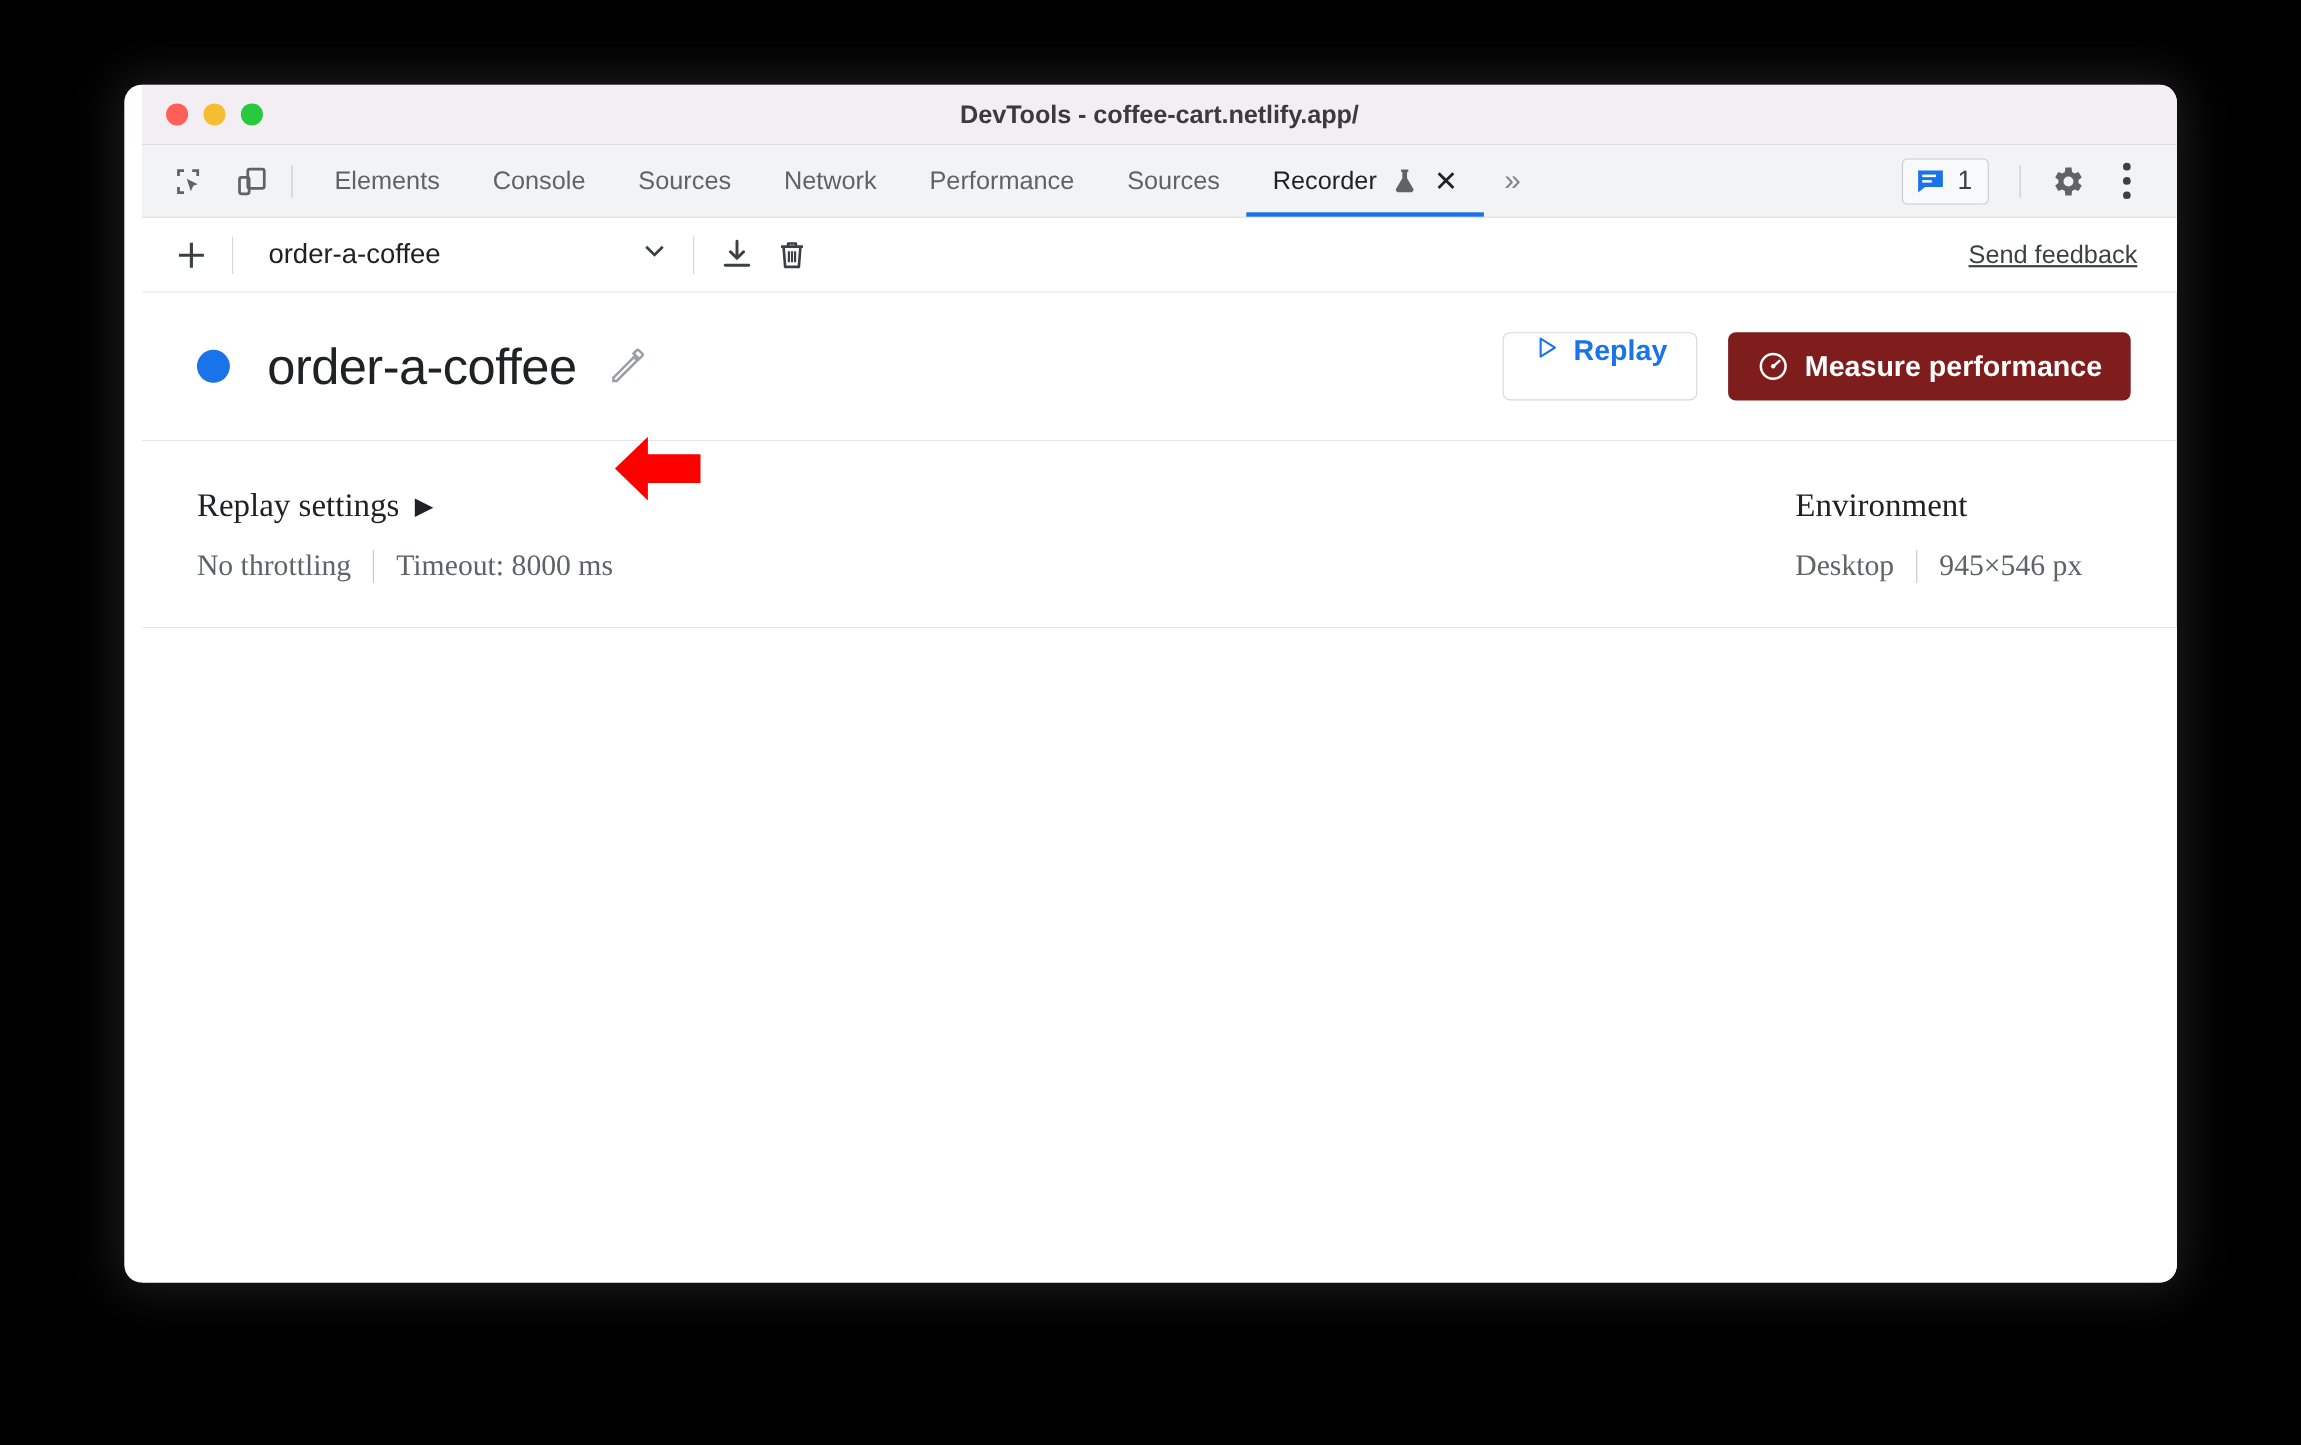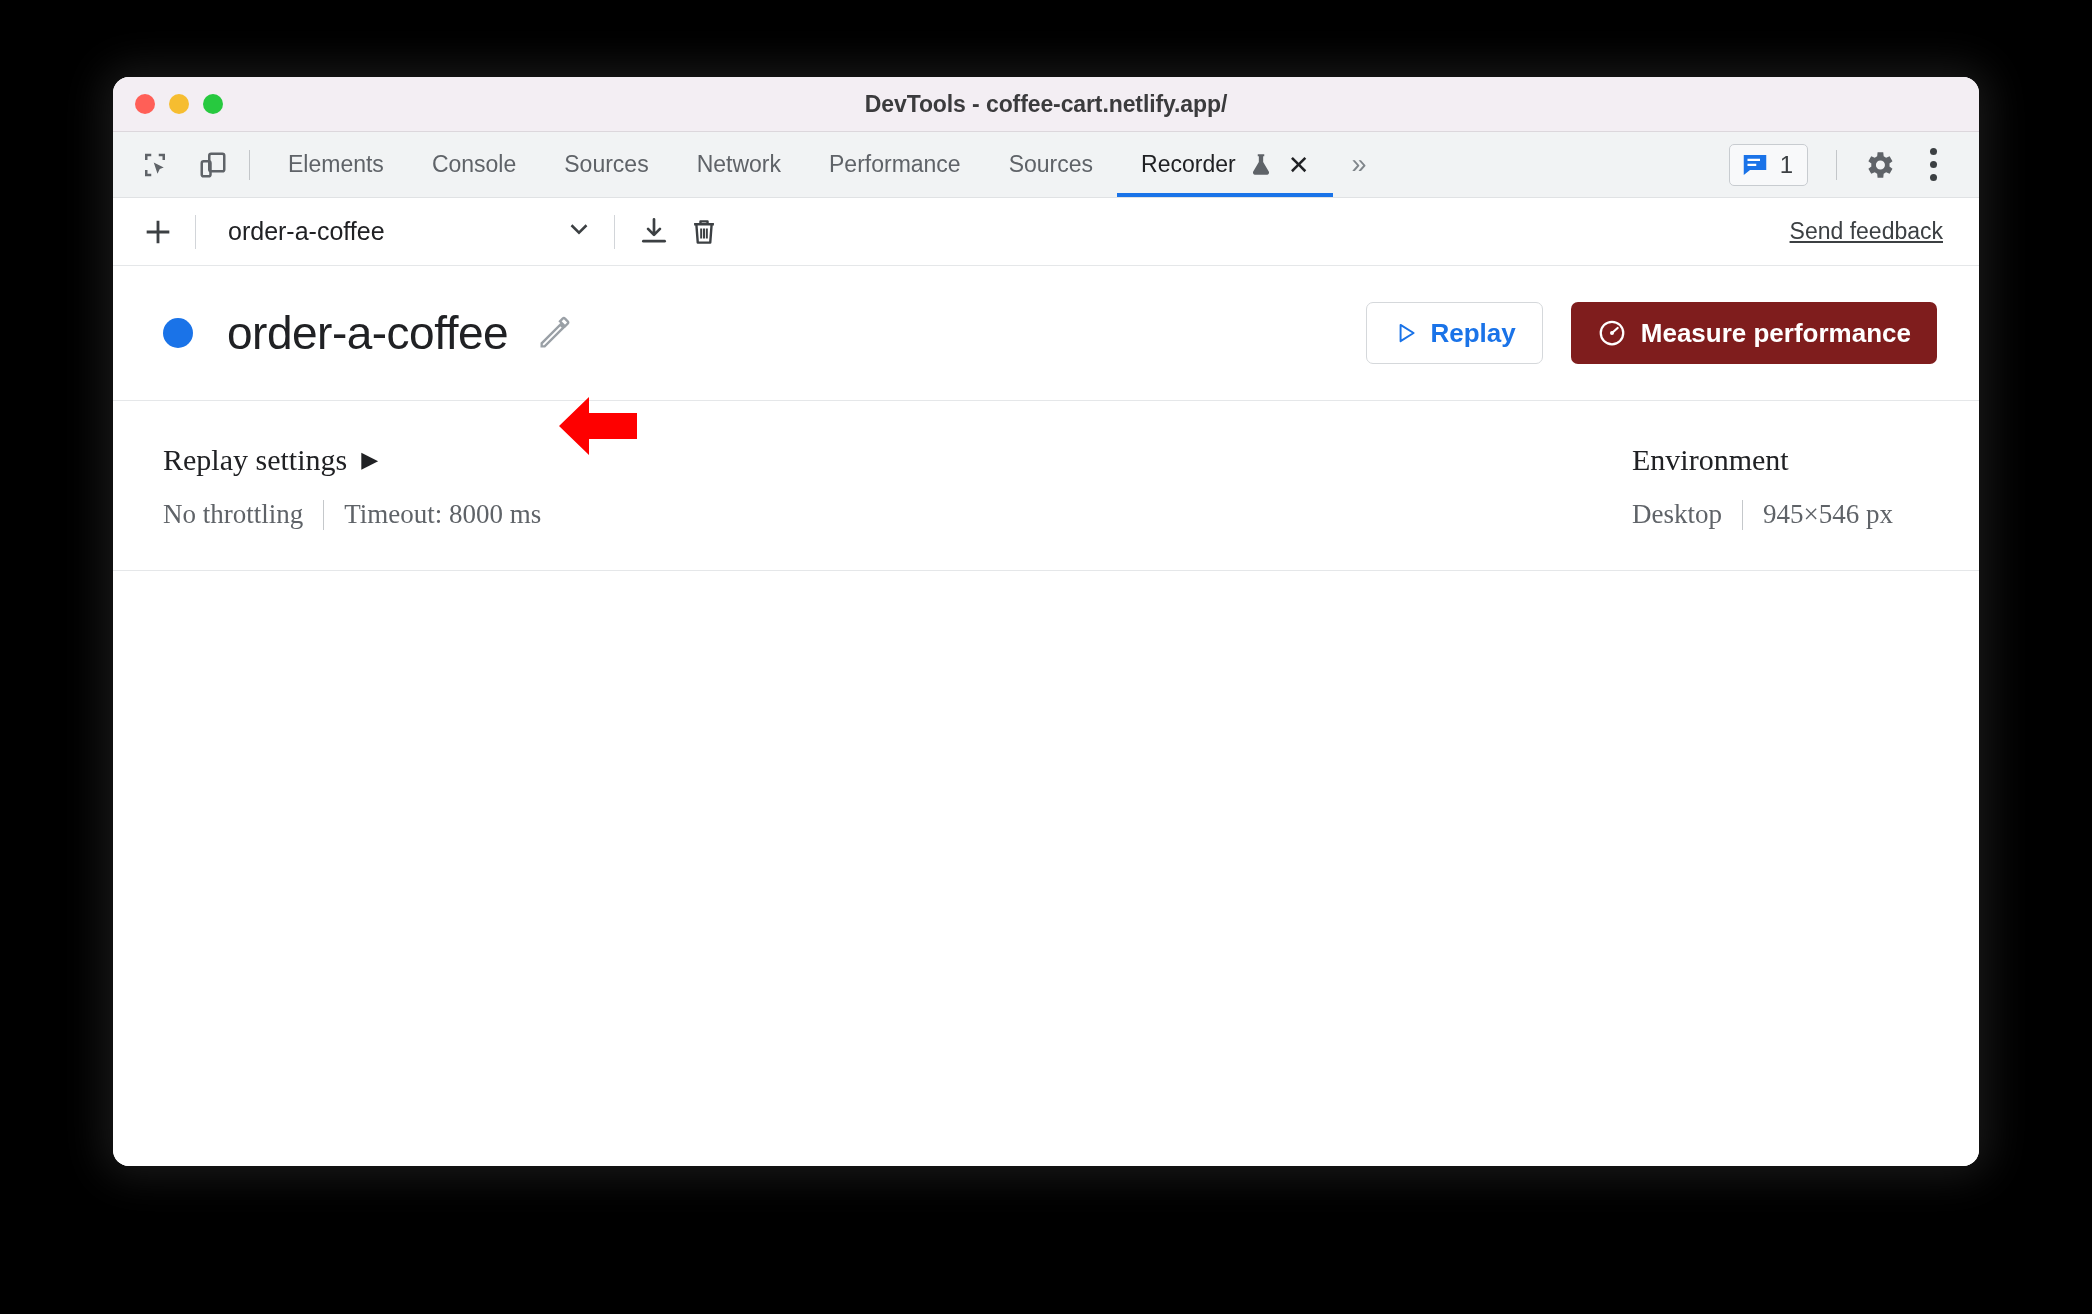--- a/index.html
+++ b/index.html
@@ -16,20 +16,21 @@
   }
   
   .window {
     position: absolute;
     left: 113px; top: 77px;
     width: 1866px; height: 1089px;
     background: #ffffff;
     border-radius: 16px;
     overflow: hidden;
     box-shadow: 0 0 42px 10px rgba(255,255,255,0.10);
+    padding-left: 16px;
   }
   
   .titlebar {
     height: 55px;
     background: #f3eef3;
     border-bottom: 1px solid #dcd7dc;
     display: flex; align-items: center;
     position: relative;
   }
   .traffic {
@@ -149,21 +150,21 @@
     font-size: 46px; color: #202124;
     margin-left: 34px; letter-spacing: -0.5px;
   }
   .pencil-btn {
     margin-left: 24px;
     width: 46px; height: 46px;
     display: flex; align-items: center; justify-content: center;
   }
   .header-actions { margin-left: auto; display: flex; align-items: center; gap: 28px; }
   .btn-replay {
-    display: flex; align-items: center; gap: 12px;
+    display: flex; align-items: flex-start; gap: 12px;
     height: 62px; padding: 0 26px;
     border: 1px solid #d5d8db; border-radius: 7px;
     background: #fff; color: #1a73e8;
     font-size: 26px; font-weight: bold;
   }
   .btn-measure {
     display: flex; align-items: center; gap: 14px;
     height: 62px; padding: 0 26px;
     border-radius: 7px;
     background: #7f1d1d; color: #ffffff;

